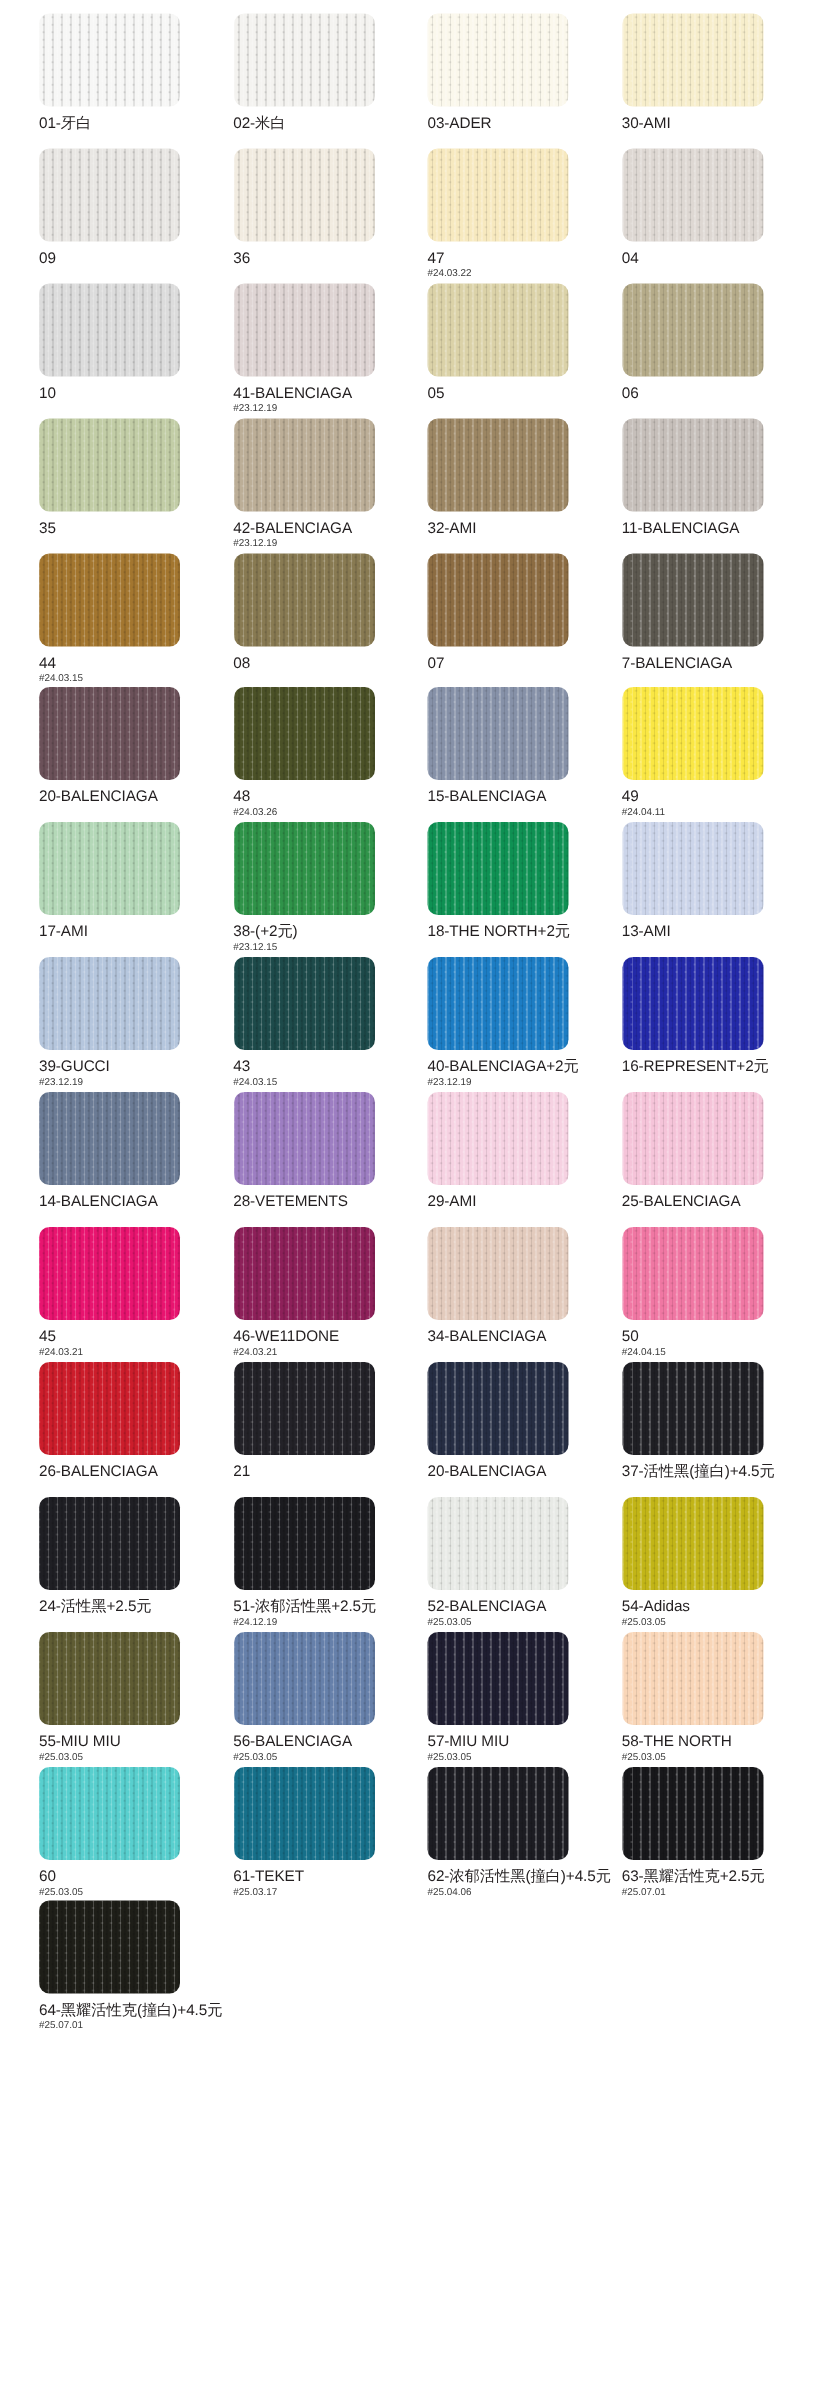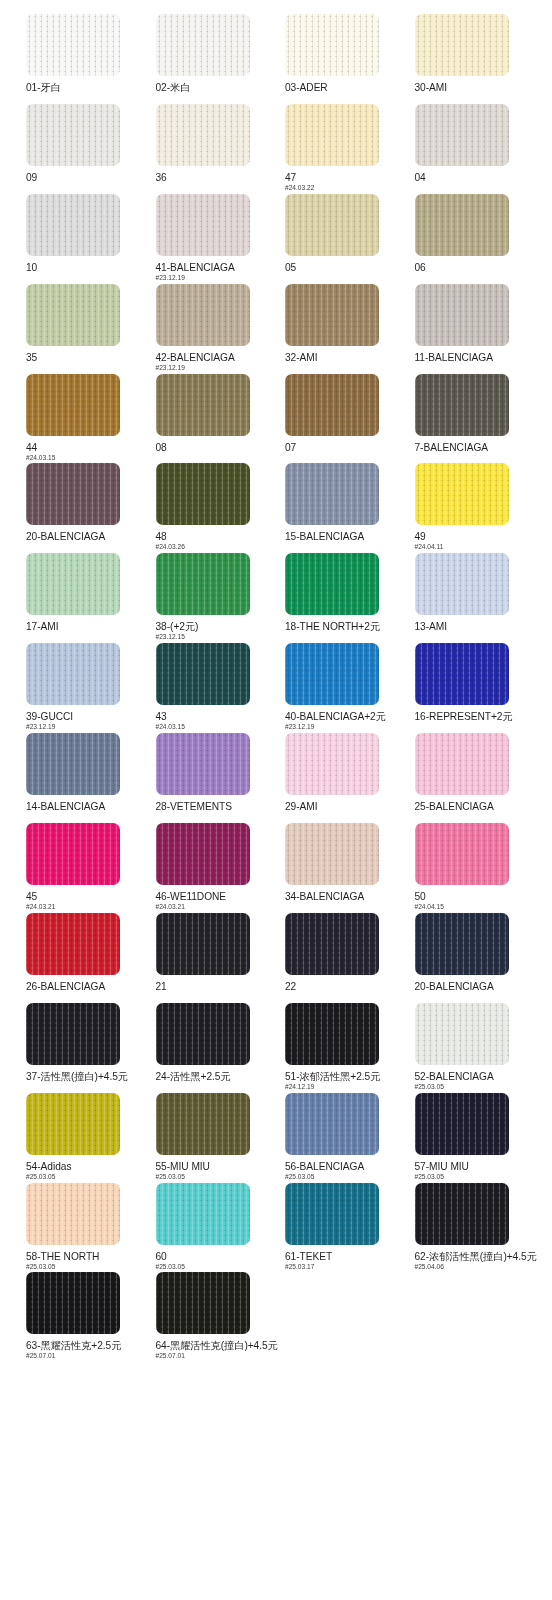--- a/index.html
+++ b/index.html
@@ -17,21 +17,21 @@
     width: 552px;
     height: 1600px;
     background: #ffffff;
     padding: 0;
   }
 
   .grid {
     display: grid;
     grid-template-columns: repeat(4, 129.5px);
     padding-left: 26px;
-    padding-top: 14px;
+    padding-top: 9px;
     row-gap: 0px;
     column-gap: 0px;
   }
 
   .cell {
     width: 129.5px;
     height: 89.9px;
     position: relative;
   }
 
@@ -303,25 +303,20 @@
         <div class="swatch" title="26-BALENCIAGA" style="background-color: rgb(204, 29, 43);"></div>
         <div class="label">26-BALENCIAGA</div>
         <div class="sublabel"></div>
       </div>
       <div class="cell">
         <div class="swatch" title="21" style="background-color: rgb(35, 34, 40);"></div>
         <div class="label">21</div>
         <div class="sublabel"></div>
       </div>
       <div class="cell">
-        <div class="swatch" title="22" style="background-color: rgb(37, 35, 48);"></div>
-        <div class="label">22</div>
-        <div class="sublabel"></div>
-      </div>
-      <div class="cell">
         <div class="swatch" title="20-BALENCIAGA" style="background-color: rgb(37, 45, 67);"></div>
         <div class="label">20-BALENCIAGA</div>
         <div class="sublabel"></div>
       </div>
       <div class="cell">
         <div class="swatch" title="37-活性黑(撞白)+4.5元" style="background-color: rgb(31, 31, 36);"></div>
         <div class="label">37-活性黑(撞白)+4.5元</div>
         <div class="sublabel"></div>
       </div>
       <div class="cell">

